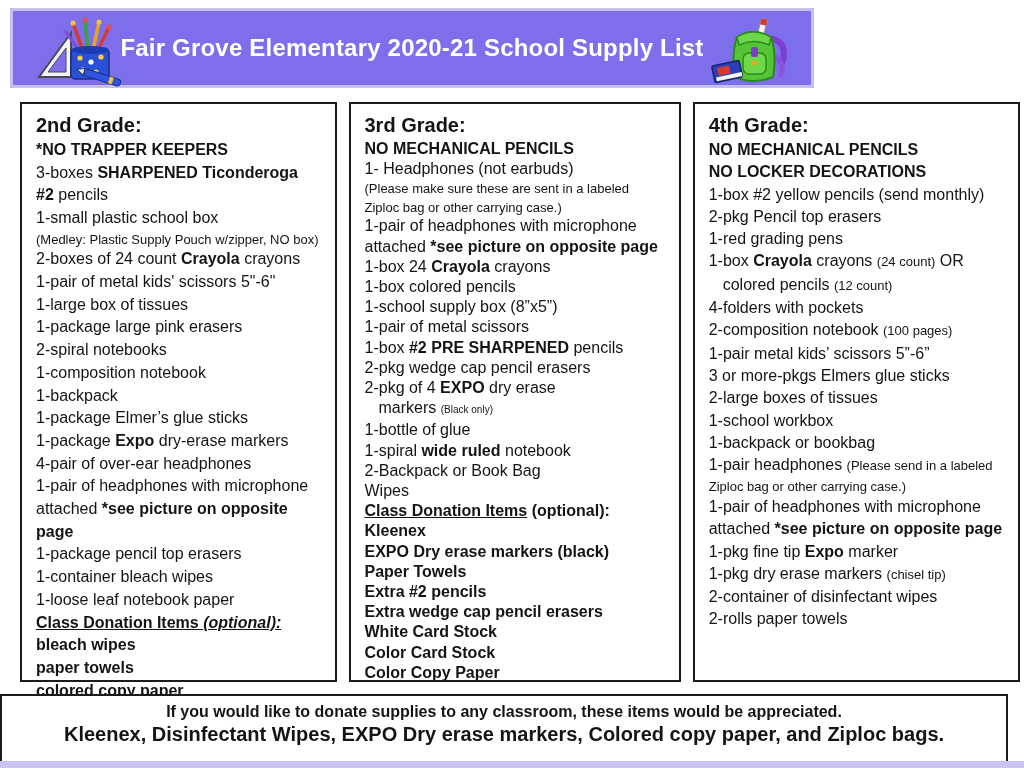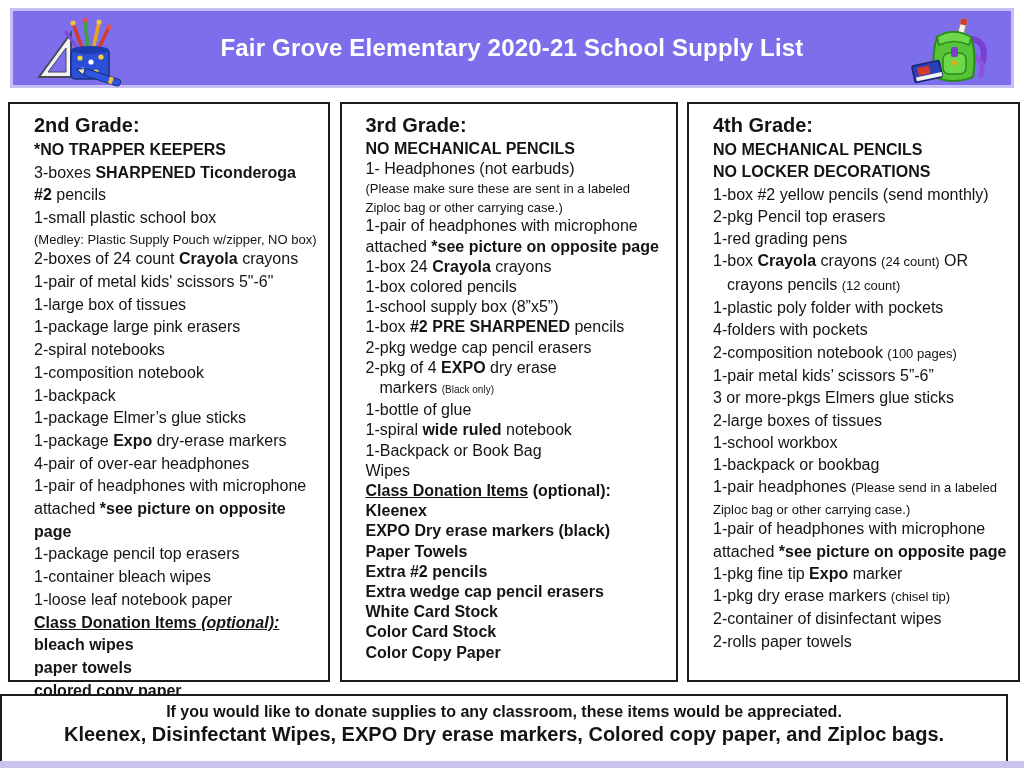--- a/index.html
+++ b/index.html
@@ -3,38 +3,38 @@
 <meta charset="utf-8">
 <style>
   html,body{margin:0;padding:0;}
   body{
     width:1024px;height:768px;position:relative;background:#ffffff;
     font-family:"Liberation Sans","DejaVu Sans",sans-serif;color:#141414;
     overflow:hidden;
   }
   
   .banner{
-    position:absolute;left:10px;top:8px;width:1004px;height:80px;
+    position:absolute;left:10px;top:8px;width:804px;height:80px;
     background:#7d6eec;border:3px solid #c6bff5;box-sizing:border-box;
     display:flex;align-items:center;justify-content:center;
   }
   .banner h1{
     margin:0;color:#ffffff;font-size:24px;font-weight:bold;letter-spacing:.2px;
   }
   .clipart{position:absolute;top:6px;}
   .clipart.left{left:22px;}
   .clipart.right{right:16px;}
   
   .columns{
     position:absolute;left:8px;top:102px;width:1012px;height:582px;
     display:flex;justify-content:space-between;
   }
   .col{
     box-sizing:border-box;border:2px solid #1b1b1b;background:#fff;
-    padding:8px 8px 0 24px;height:580px;
+    padding:8px 8px 0 14px;height:580px;margin-left:12px;
   }
   .col0{width:322px;}
   .col1{width:338px;}
   .col2{width:333px;}
   .grade-heading{margin:0 0 1px 0;font-size:20px;font-weight:bold;line-height:26px;}
   .ln{font-size:16px;}
   .col0 .ln{line-height:22.7px;}
   .col1 .ln{line-height:20.2px;}
   .col2 .ln{line-height:22.3px;}
   .ln.smln{line-height:17.5px;}
@@ -149,48 +149,48 @@
       <h2 class="grade-heading">3rd Grade:</h2>
       <div class="ln"><span class="sg-b">NO MECHANICAL PENCILS</span></div>
       <div class="ln"><span class="sg-n">1- Headphones (not earbuds)</span></div>
       <div class="ln smln"><span class="sg-sm">(Please make sure these are sent in a labeled</span></div>
       <div class="ln smln"><span class="sg-sm">Ziploc bag or other carrying case.)</span></div>
       <div class="ln"><span class="sg-n">1-pair of headphones with microphone</span></div>
       <div class="ln"><span class="sg-n">attached </span><span class="sg-b">*see picture on opposite page</span></div>
       <div class="ln"><span class="sg-n">1-box 24 </span><span class="sg-b">Crayola</span><span class="sg-n"> crayons</span></div>
       <div class="ln"><span class="sg-n">1-box colored pencils</span></div>
       <div class="ln"><span class="sg-n">1-school supply box (8”x5”)</span></div>
+      <div class="ln"><span class="sg-n">1-pair of metal scissors</span></div>
       <div class="ln"><span class="sg-n">1-box </span><span class="sg-b">#2 PRE SHARPENED</span><span class="sg-n"> pencils</span></div>
       <div class="ln"><span class="sg-n">2-pkg wedge cap pencil erasers</span></div>
       <div class="ln"><span class="sg-n">2-pkg of 4 </span><span class="sg-b">EXPO</span><span class="sg-n"> dry erase</span></div>
       <div class="ln ind"><span class="sg-n">markers </span><span class="sg-bsm">(Black only)</span></div>
       <div class="ln"><span class="sg-n">1-bottle of glue</span></div>
       <div class="ln"><span class="sg-n">1-spiral </span><span class="sg-b">wide ruled</span><span class="sg-n"> notebook</span></div>
-      <div class="ln"><span class="sg-n">1-Backpack or Book Bag</span></div>
+      <div class="ln"><span class="sg-n">2-Backpack or Book Bag</span></div>
       <div class="ln"><span class="sg-n">Wipes</span></div>
       <div class="ln"><span class="sg-ub">Class Donation Items</span><span class="sg-b"> (optional):</span></div>
       <div class="ln"><span class="sg-b">Kleenex</span></div>
       <div class="ln"><span class="sg-b">EXPO Dry erase markers (black)</span></div>
       <div class="ln"><span class="sg-b">Paper Towels</span></div>
       <div class="ln"><span class="sg-b">Extra #2 pencils</span></div>
       <div class="ln"><span class="sg-b">Extra wedge cap pencil erasers</span></div>
       <div class="ln"><span class="sg-b">White Card Stock</span></div>
       <div class="ln"><span class="sg-b">Color Card Stock</span></div>
       <div class="ln"><span class="sg-b">Color Copy Paper</span></div>
     </section>
     <section class="col col2">
       <h2 class="grade-heading">4th Grade:</h2>
       <div class="ln"><span class="sg-b">NO MECHANICAL PENCILS</span></div>
       <div class="ln"><span class="sg-b">NO LOCKER DECORATIONS</span></div>
       <div class="ln"><span class="sg-n">1-box #2 yellow pencils (send monthly)</span></div>
       <div class="ln"><span class="sg-n">2-pkg Pencil top erasers</span></div>
       <div class="ln"><span class="sg-n">1-red grading pens</span></div>
       <div class="ln"><span class="sg-n">1-box </span><span class="sg-b">Crayola</span><span class="sg-n"> crayons </span><span class="sg-sm">(24 count)</span><span class="sg-n"> OR</span></div>
-      <div class="ln ind"><span class="sg-n">crayons pencils </span><span class="sg-sm">(12 count)</span></div>
-      <div class="ln"><span class="sg-n">1-plastic poly folder with pockets</span></div>
+      <div class="ln ind"><span class="sg-n">colored pencils </span><span class="sg-sm">(12 count)</span></div>
       <div class="ln"><span class="sg-n">4-folders with pockets</span></div>
       <div class="ln"><span class="sg-n">2-composition notebook </span><span class="sg-sm">(100 pages)</span></div>
       <div class="ln"><span class="sg-n">1-pair metal kids’ scissors 5”-6”</span></div>
       <div class="ln"><span class="sg-n">3 or more-pkgs Elmers glue sticks</span></div>
       <div class="ln"><span class="sg-n">2-large boxes of tissues</span></div>
       <div class="ln"><span class="sg-n">1-school workbox</span></div>
       <div class="ln"><span class="sg-n">1-backpack or bookbag</span></div>
       <div class="ln"><span class="sg-n">1-pair headphones </span><span class="sg-sm">(Please send in a labeled</span></div>
       <div class="ln smln"><span class="sg-sm">Ziploc bag or other carrying case.)</span></div>
       <div class="ln"><span class="sg-n">1-pair of headphones with microphone</span></div>

